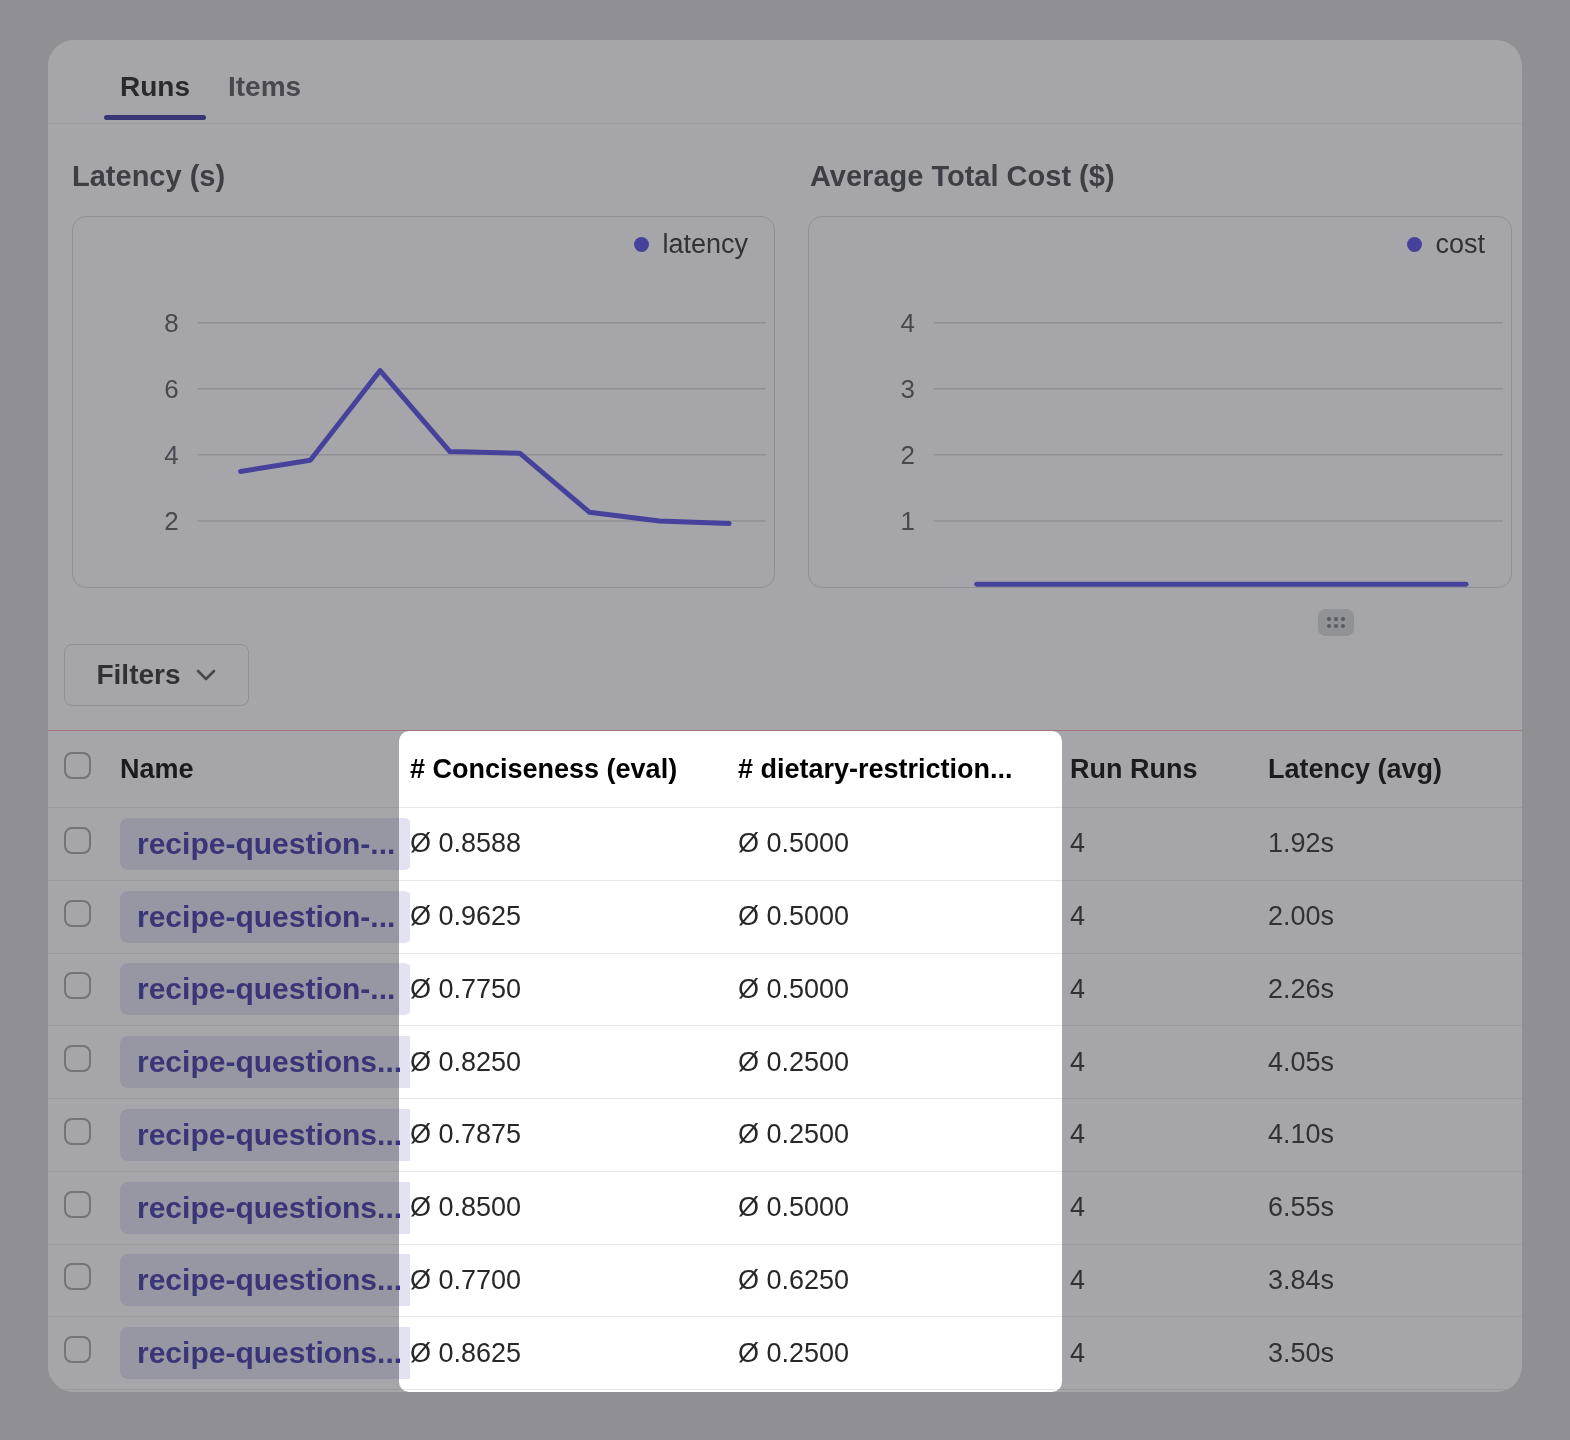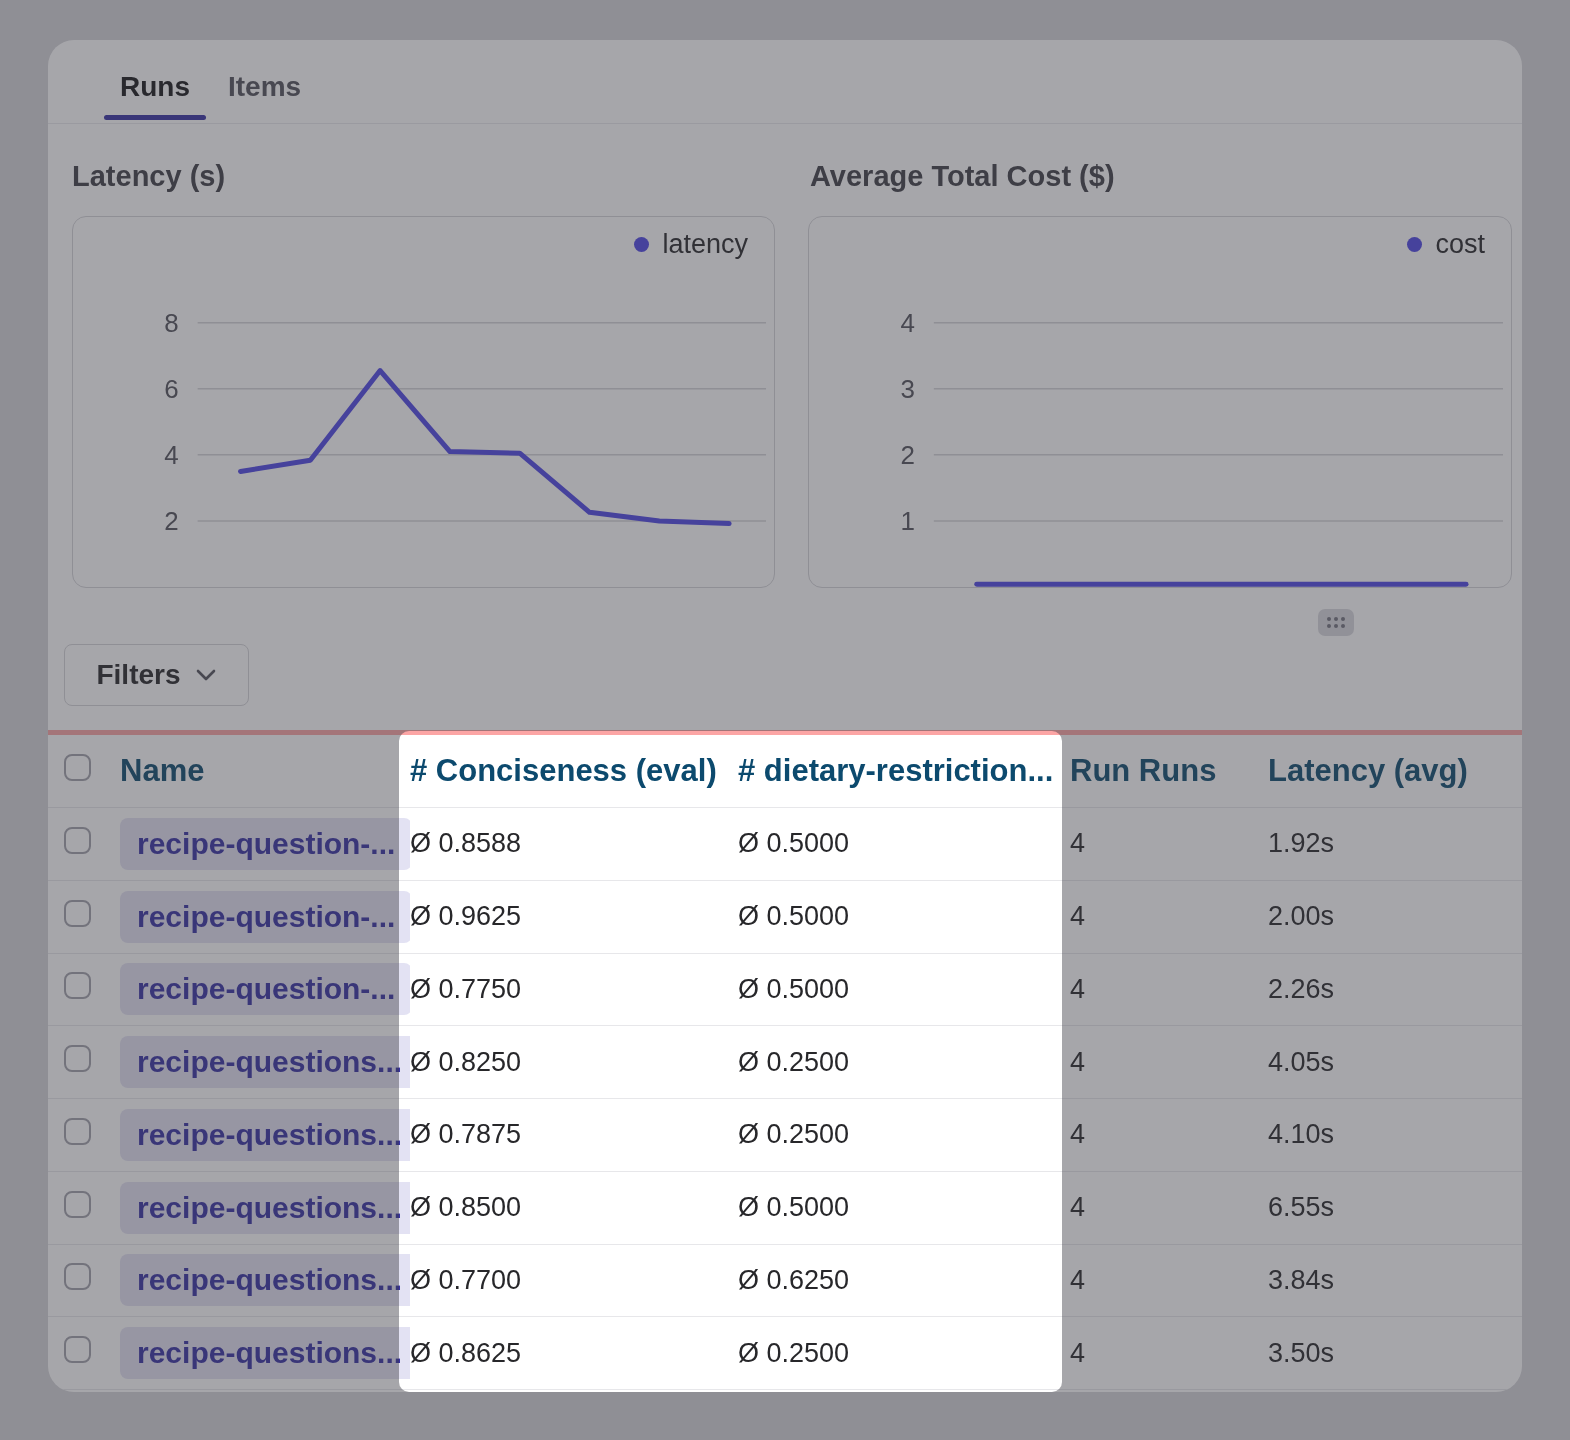--- a/index.html
+++ b/index.html
@@ -42,21 +42,21 @@
   
   .filters-btn { position:absolute; left:16px; top:604px; width:185px; height:62px;
                  border:1.5px solid #d4d4d8; border-radius:8px; background:#fff;
                  display:flex; align-items:center; justify-content:center; gap:14px;
                  font-family:inherit; font-size:28px; font-weight:600; color:#27272a; cursor:pointer; }
 
   
   .table { position:absolute; left:0; right:0; top:690px; }
   .row { display:grid; grid-template-columns:56px 290px 328px 332px 198px 1fr;
          align-items:center; padding-left:16px; border-bottom:1px solid #e7e7ea; }
-  .thead { height:78px; border-top:5px solid #fca5a5; font-size:31px; font-weight:600; color:#0c4a6e; }
+  .thead { height:78px; border-top:1px solid #fca5a5; font-size:27px; font-weight:600; color:#000000; }
   .trow { height:72.75px; font-size:27px; color:#27272a; }
   .cell { overflow:hidden; white-space:nowrap; }
   .checkbox { display:inline-block; width:27px; height:27px; border:2px solid #a1a1aa;
               border-radius:8px; background:#fff; cursor:pointer; }
   .pill { display:inline-block; background:#e3e2f3; color:#3730a3; font-weight:600; font-size:30px;
           padding:9px 17px; border-radius:8px; cursor:pointer; }
 
   
   .spotlight { position:absolute; left:399px; top:731px; width:663px; height:661px;
                border-radius:10px; box-shadow:0 0 0 3000px rgba(62,62,69,0.46);

